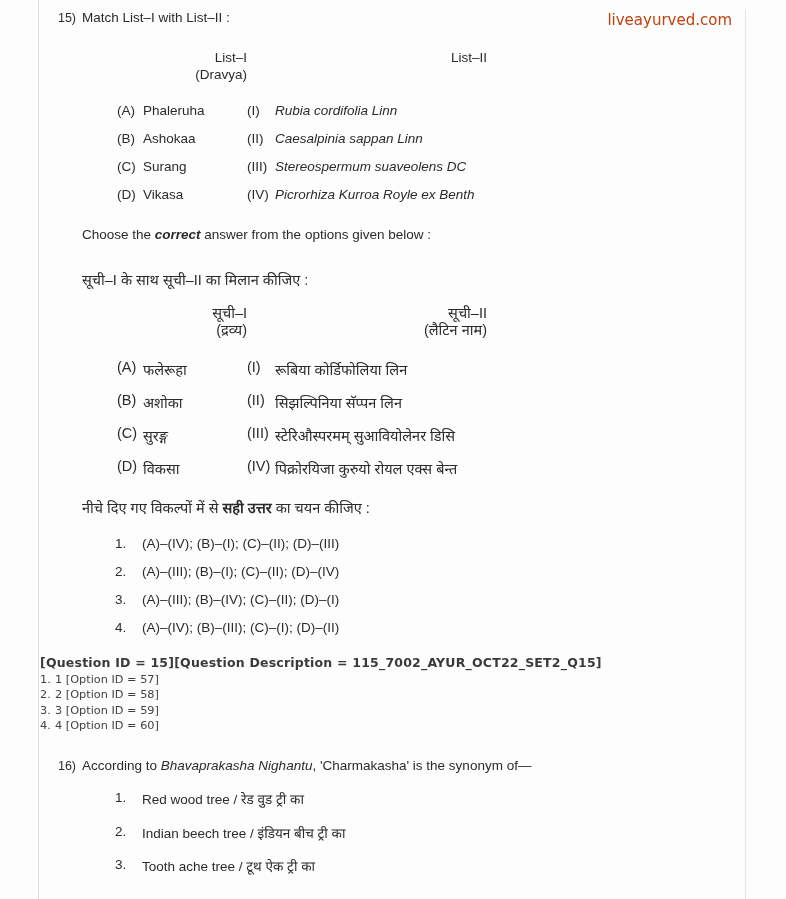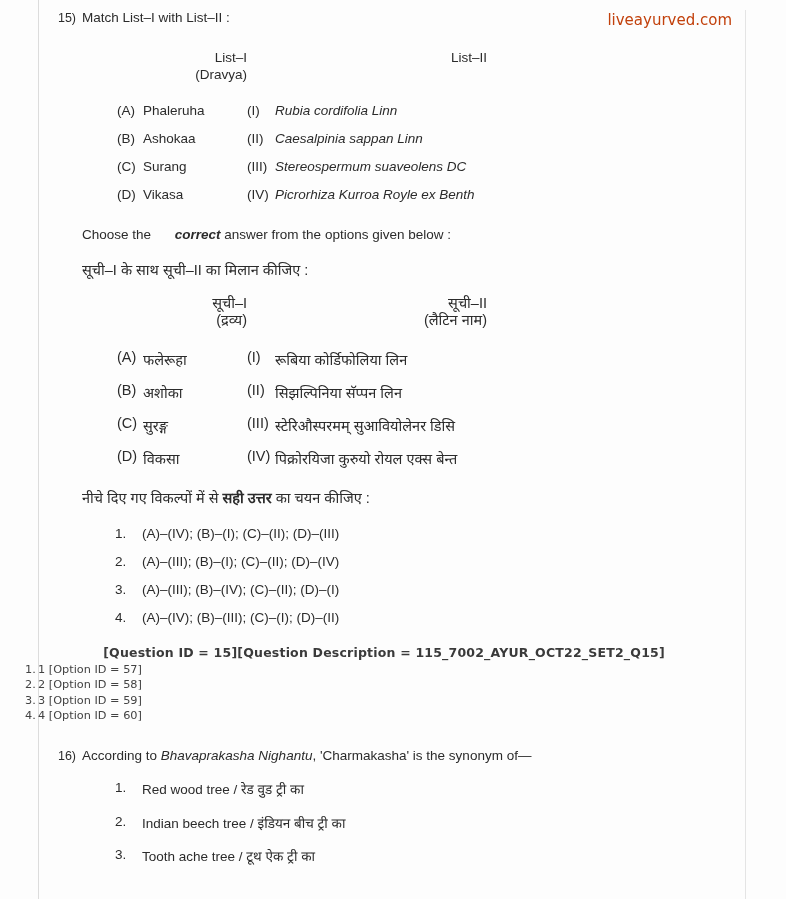--- a/index.html
+++ b/index.html
@@ -33,38 +33,38 @@
     display: grid;
     grid-template-columns: 26px 104px 28px 212px;
     row-gap: 13px;
     margin-left: 117px;
   }
   .mtable .hdr { text-align: right; line-height: 17px; margin-bottom: 7px; }
   .mtable .cell-key, .mtable .cell-rn { }
   .latin { font-style: italic; }
 
   .prompt-line { margin-left: 82px; }
-  .bold-it { font-weight: bold; font-style: italic; margin-left: 20px; }
+  .bold-it { font-weight: bold; font-style: italic; }
   .bold { font-weight: bold; }
   .italic { font-style: italic; }
 
   .hindi { font-size: 14.5px; }
 
   .optrow { display: flex; margin-left: 115px; }
   .optrow .onum { width: 27px; flex: none; }
 
-  .meta { margin-left: 23px; font-family: "DejaVu Sans", sans-serif; color: #3a3a3a; text-align: center; }
+  .meta { margin-left: 40px; font-family: "DejaVu Sans", sans-serif; color: #3a3a3a; }
   .meta-header { font-weight: bold; font-size: 12.5px; letter-spacing: 0.2px; }
   .meta-line { display: flex; font-size: 11.3px; margin-top: 2.5px; color: #424242; }
   .meta-line .mnum { width: 15px; flex: none; }
 
   
   .mt-en-table { margin-top: 24px; }
   .mt-choose   { margin-top: 25px; }
-  .mt-hi-prompt{ margin-top: 17px; }
+  .mt-hi-prompt{ margin-top: 27px; }
   .mt-hi-table { margin-top: 16px; }
   .mt-hi-choose{ margin-top: 19px; }
   .mt-opt1     { margin-top: 19px; }
   .mt-opt      { margin-top: 13px; }
   .mt-meta     { margin-top: 20px; }
   .mt-q16      { margin-top: 26px; }
   .mt-q16-hi   { margin-top: 16px; }
   .mt-q16-opt1 { margin-top: 17px; }
   .mt-q16-opt  { margin-top: 15.5px; }
 </style>

